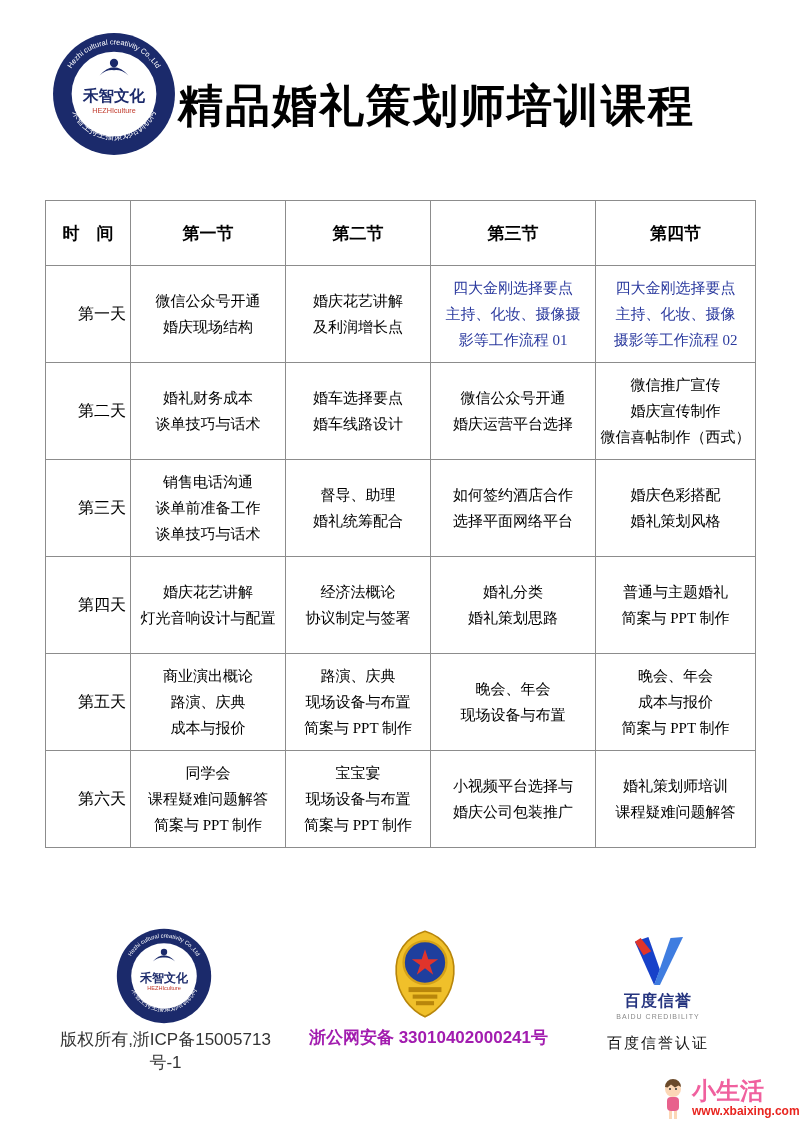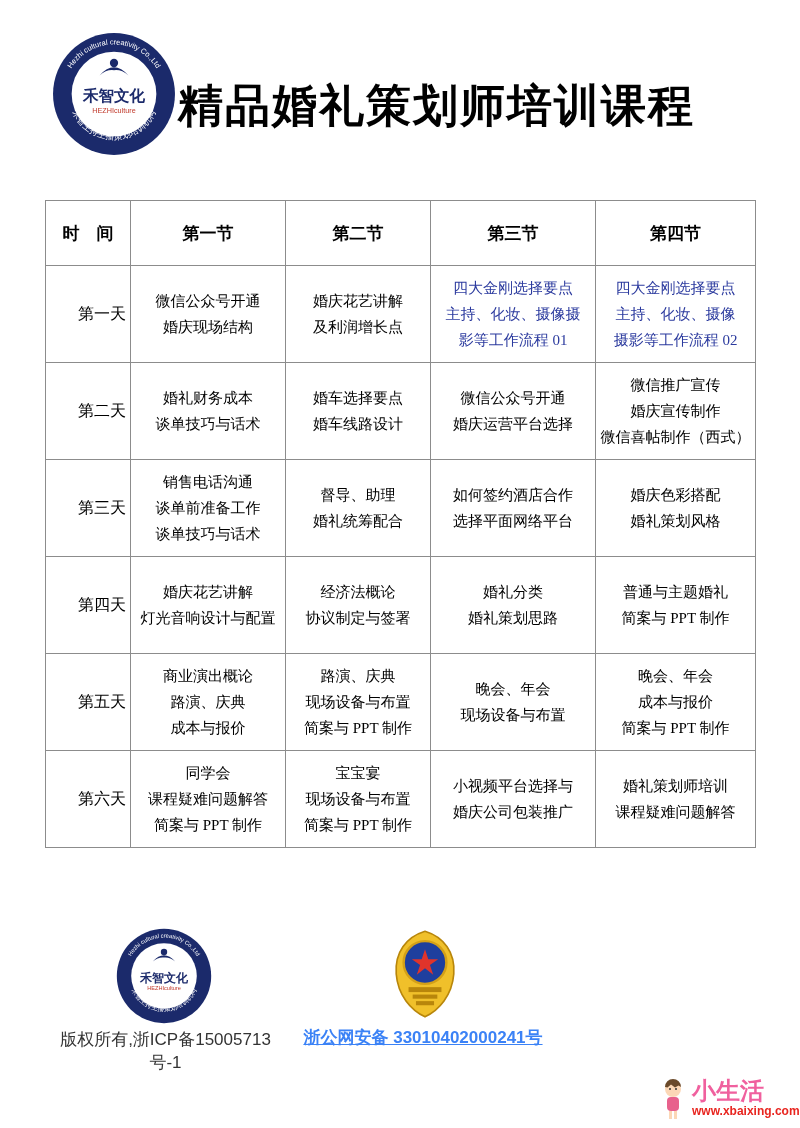--- a/index.html
+++ b/index.html
@@ -79,26 +79,25 @@
   }
   .police-badge {
     position: absolute;
     left: 388px; top: 928px;
     width: 74px; height: 92px;
   }
   .police-caption {
     position: absolute;
     left: 298px; top: 1026px;
     width: 250px;
-    text-align: center;
+    text-align: right;
     font-size: 17px;
     font-weight: bold;
-    color: #3b82f6;
-    font-family: "Liberation Sans", sans-serif;
-    text-decoration: underline;
+    color: #a21caf;
+    font-family: "Liberation Sans", sans-serif;
   }
   .baidu-block {
     position: absolute;
     left: 597px; top: 935px;
     width: 122px;
     text-align: center;
     font-family: "Liberation Sans", sans-serif;
   }
   .baidu-logo { width: 58px; height: 52px; display: inline-block; }
   .baidu-cn { font-size: 16px; font-weight: bold; color: #25347f; letter-spacing: 1px; }
@@ -272,20 +271,30 @@
   <svg class="police-badge" viewBox="0 0 90 108" xmlns="http://www.w3.org/2000/svg">
     <path d="M45,2 C22,9 8,28 10,54 C12,80 28,98 45,106 C62,98 78,80 80,54 C82,28 68,9 45,2 Z" fill="#f0c02a" stroke="#b8860b" stroke-width="2"></path>
     <circle cx="45" cy="40" r="26" fill="#1e3f9e" stroke="#d4a017" stroke-width="3"></circle>
     <polygon points="45,24 49,36 61,36 51,43 55,55 45,47 35,55 39,43 29,36 41,36" fill="#e0342b"></polygon>
     <rect x="25" y="70" width="40" height="6" fill="#b8860b"></rect>
     <rect x="30" y="79" width="30" height="5" fill="#b8860b"></rect>
     <rect x="34" y="87" width="22" height="5" fill="#b8860b"></rect>
   </svg>
   <div class="police-caption">浙公网安备 33010402000241号</div>
 
+  <div class="baidu-block">
+    <svg class="baidu-logo" viewBox="0 0 60 54" xmlns="http://www.w3.org/2000/svg">
+      <polygon points="6,7 20,2 32,36 26,52" fill="#1741c9"></polygon>
+      <polygon points="6,7 15,21 23,17 12,3" fill="#e0342b"></polygon>
+      <polygon points="56,2 43,3 26,52 32,52" fill="#3f7de0"></polygon>
+    </svg>
+    <div class="baidu-cn">百度信誉</div>
+    <div class="baidu-en">BAIDU CREDIBILITY</div>
+    <div class="baidu-cert">百度信誉认证</div>
+  </div>
 
   <div class="watermark">
     <svg class="wm-mascot" viewBox="0 0 30 44" xmlns="http://www.w3.org/2000/svg">
       <circle cx="15" cy="11" r="8" fill="#fcd7b6"></circle>
       <path d="M7,9 a8,8 0 0 1 16,0 l-2.5,-1.5 -3.5,2 -4,-3 -3.5,3 Z" fill="#6b4a2b"></path>
       <circle cx="12" cy="11" r="1" fill="#333"></circle>
       <circle cx="18" cy="11" r="1" fill="#333"></circle>
       <rect x="9" y="19" width="12" height="14" rx="4" fill="#e8618c"></rect>
       <rect x="11" y="33" width="3" height="8" fill="#fcd7b6"></rect>
       <rect x="16" y="33" width="3" height="8" fill="#fcd7b6"></rect>

